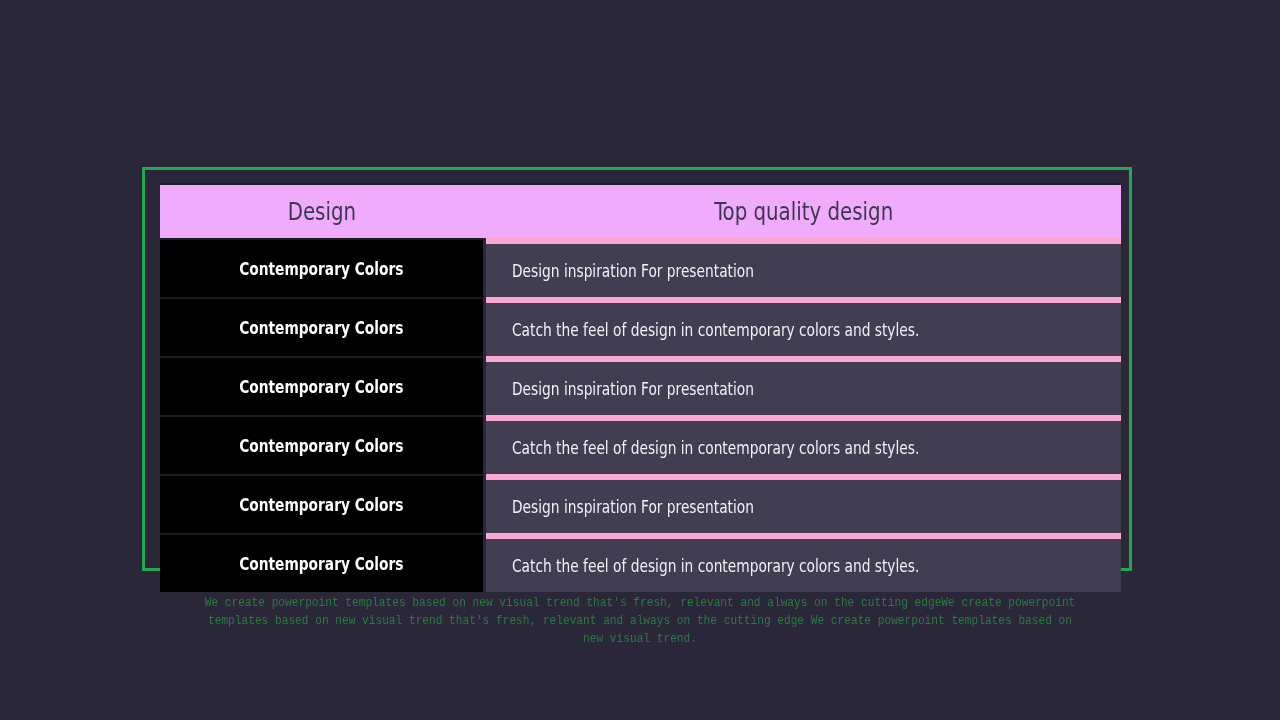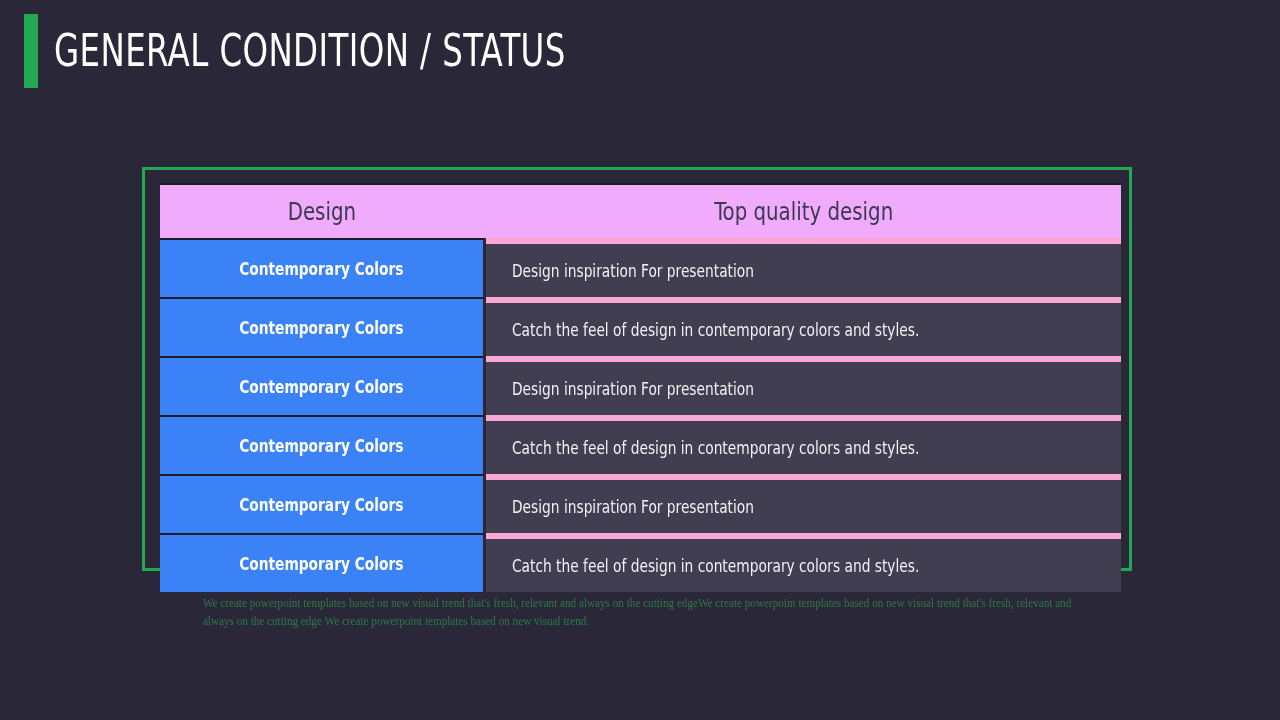--- a/index.html
+++ b/index.html
@@ -83,21 +83,21 @@
     vertical-align: middle;
     padding: 0;
   }
   .thead-cell span {
     display: inline-block;
     transform: scaleX(0.88);
   }
 
   
   .cell-label {
-    background: #3b82f6;
+    background: #000000;
     color: #ffffff;
     height: 53px;
     text-align: center;
     vertical-align: middle;
     font-size: 17px;
     font-weight: bold;
     font-family: "Liberation Sans Narrow", "DejaVu Sans Condensed", "Liberation Sans", sans-serif;
     border-top: 2px solid #1d1b28;
     padding: 0;
   }
@@ -128,39 +128,36 @@
     background: #2a2838;
     padding: 0;
   }
 
   
   .caption {
     position: absolute;
     left: 170px;
     top: 594px;
     width: 940px;
+    text-align: center;
     color: #2d7a43;
     font-size: 12px;
     line-height: 18px;
-    font-family: Liberation Serif, serif;
+    font-family: Liberation Mono, monospace;
   }
   .caption span {
     display: inline-block;
     transform: scaleX(0.93);
   }
 </style>
 </head>
 <body>
 
 <div class="slide">
 
-  <div class="title-block">
-    <div class="title-accent"></div>
-    <div class="title-text">GENERAL CONDITION / STATUS</div>
-  </div>
 
   <div class="table-frame">
     <table class="table">
       <colgroup>
         <col style="width:323px">
         <col style="width:3px">
         <col style="width:635px">
       </colgroup>
       <thead>
         <tr>

